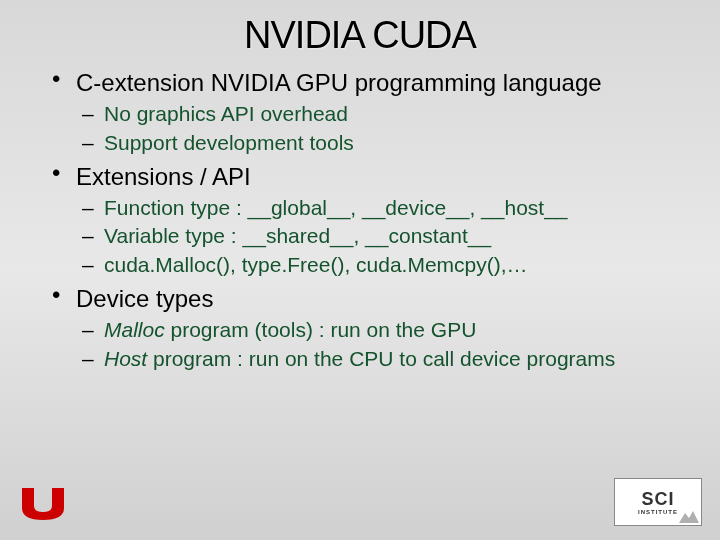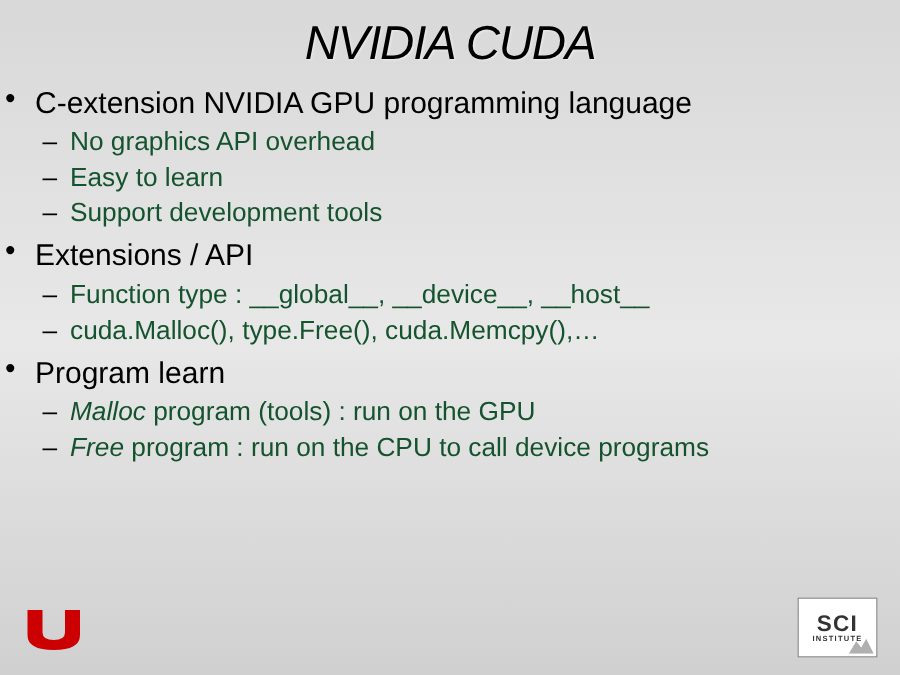--- a/index.html
+++ b/index.html
@@ -13,23 +13,23 @@
   }
   .title {
     text-align: center;
     font-size: 38px;
     font-weight: normal;
     color: #000;
     padding-top: 14px;
     padding-bottom: 10px;
     letter-spacing: -1px;
     text-shadow: 1px 1px 2px rgba(255,255,255,0.5);
-    font-style: italic;
   }
   .content {
+    padding-left: 48px;
     padding-right: 20px;
   }
   ul.level1 {
     list-style: none;
   }
   ul.level1 > li {
     position: relative;
     padding-left: 28px;
     margin-bottom: 2px;
   }
@@ -72,21 +72,21 @@
     position: absolute;
     left: 18px;
     bottom: 18px;
     width: 50px;
     height: 36px;
   }
   .logo-right {
     position: absolute;
     right: 18px;
     bottom: 14px;
-    width: 64px;
+    width: 88px;
     height: 48px;
     background: #fff;
     border: 1px solid #888;
     display: flex;
     flex-direction: column;
     align-items: center;
     justify-content: center;
     font-size: 9px;
     font-weight: bold;
     color: #333;
@@ -116,38 +116,38 @@
 
 <h1 class="title">NVIDIA CUDA</h1>
 
 <div class="content">
   <ul class="level1">
 
     <li>
       <span class="l1-text">C-extension NVIDIA GPU programming language</span>
       <ul class="level2">
         <li>No graphics API overhead</li>
-        <li>Easy to learn</li>
         <li>Support development tools</li>
       </ul>
     </li>
 
     <li>
       <span class="l1-text">Extensions / API</span>
       <ul class="level2">
         <li>Function type : __global__, __device__, __host__</li>
+        <li>Variable type : __shared__, __constant__</li>
         <li>cuda.Malloc(), type.Free(), cuda.Memcpy(),…</li>
       </ul>
     </li>
 
     <li>
-      <span class="l1-text">Program learn</span>
+      <span class="l1-text">Device types</span>
       <ul class="level2">
         <li><span class="italic">Malloc</span><span> program (tools) : run on the GPU</span></li>
-        <li><span class="italic">Free</span><span> program : run on the CPU to call device programs</span></li>
+        <li><span class="italic">Host</span><span> program : run on the CPU to call device programs</span></li>
       </ul>
     </li>
 
   </ul>
 </div>
 
 <div class="logo-left" title="University of Utah U logo">
   <svg viewBox="0 0 50 36" width="50" height="36">
     <path d="M4 2 L4 22 Q4 34 25 34 Q46 34 46 22 L46 2 L34 2 L34 20 Q34 26 25 26 Q16 26 16 20 L16 2 Z" fill="#cc0000"></path>
   </svg>

